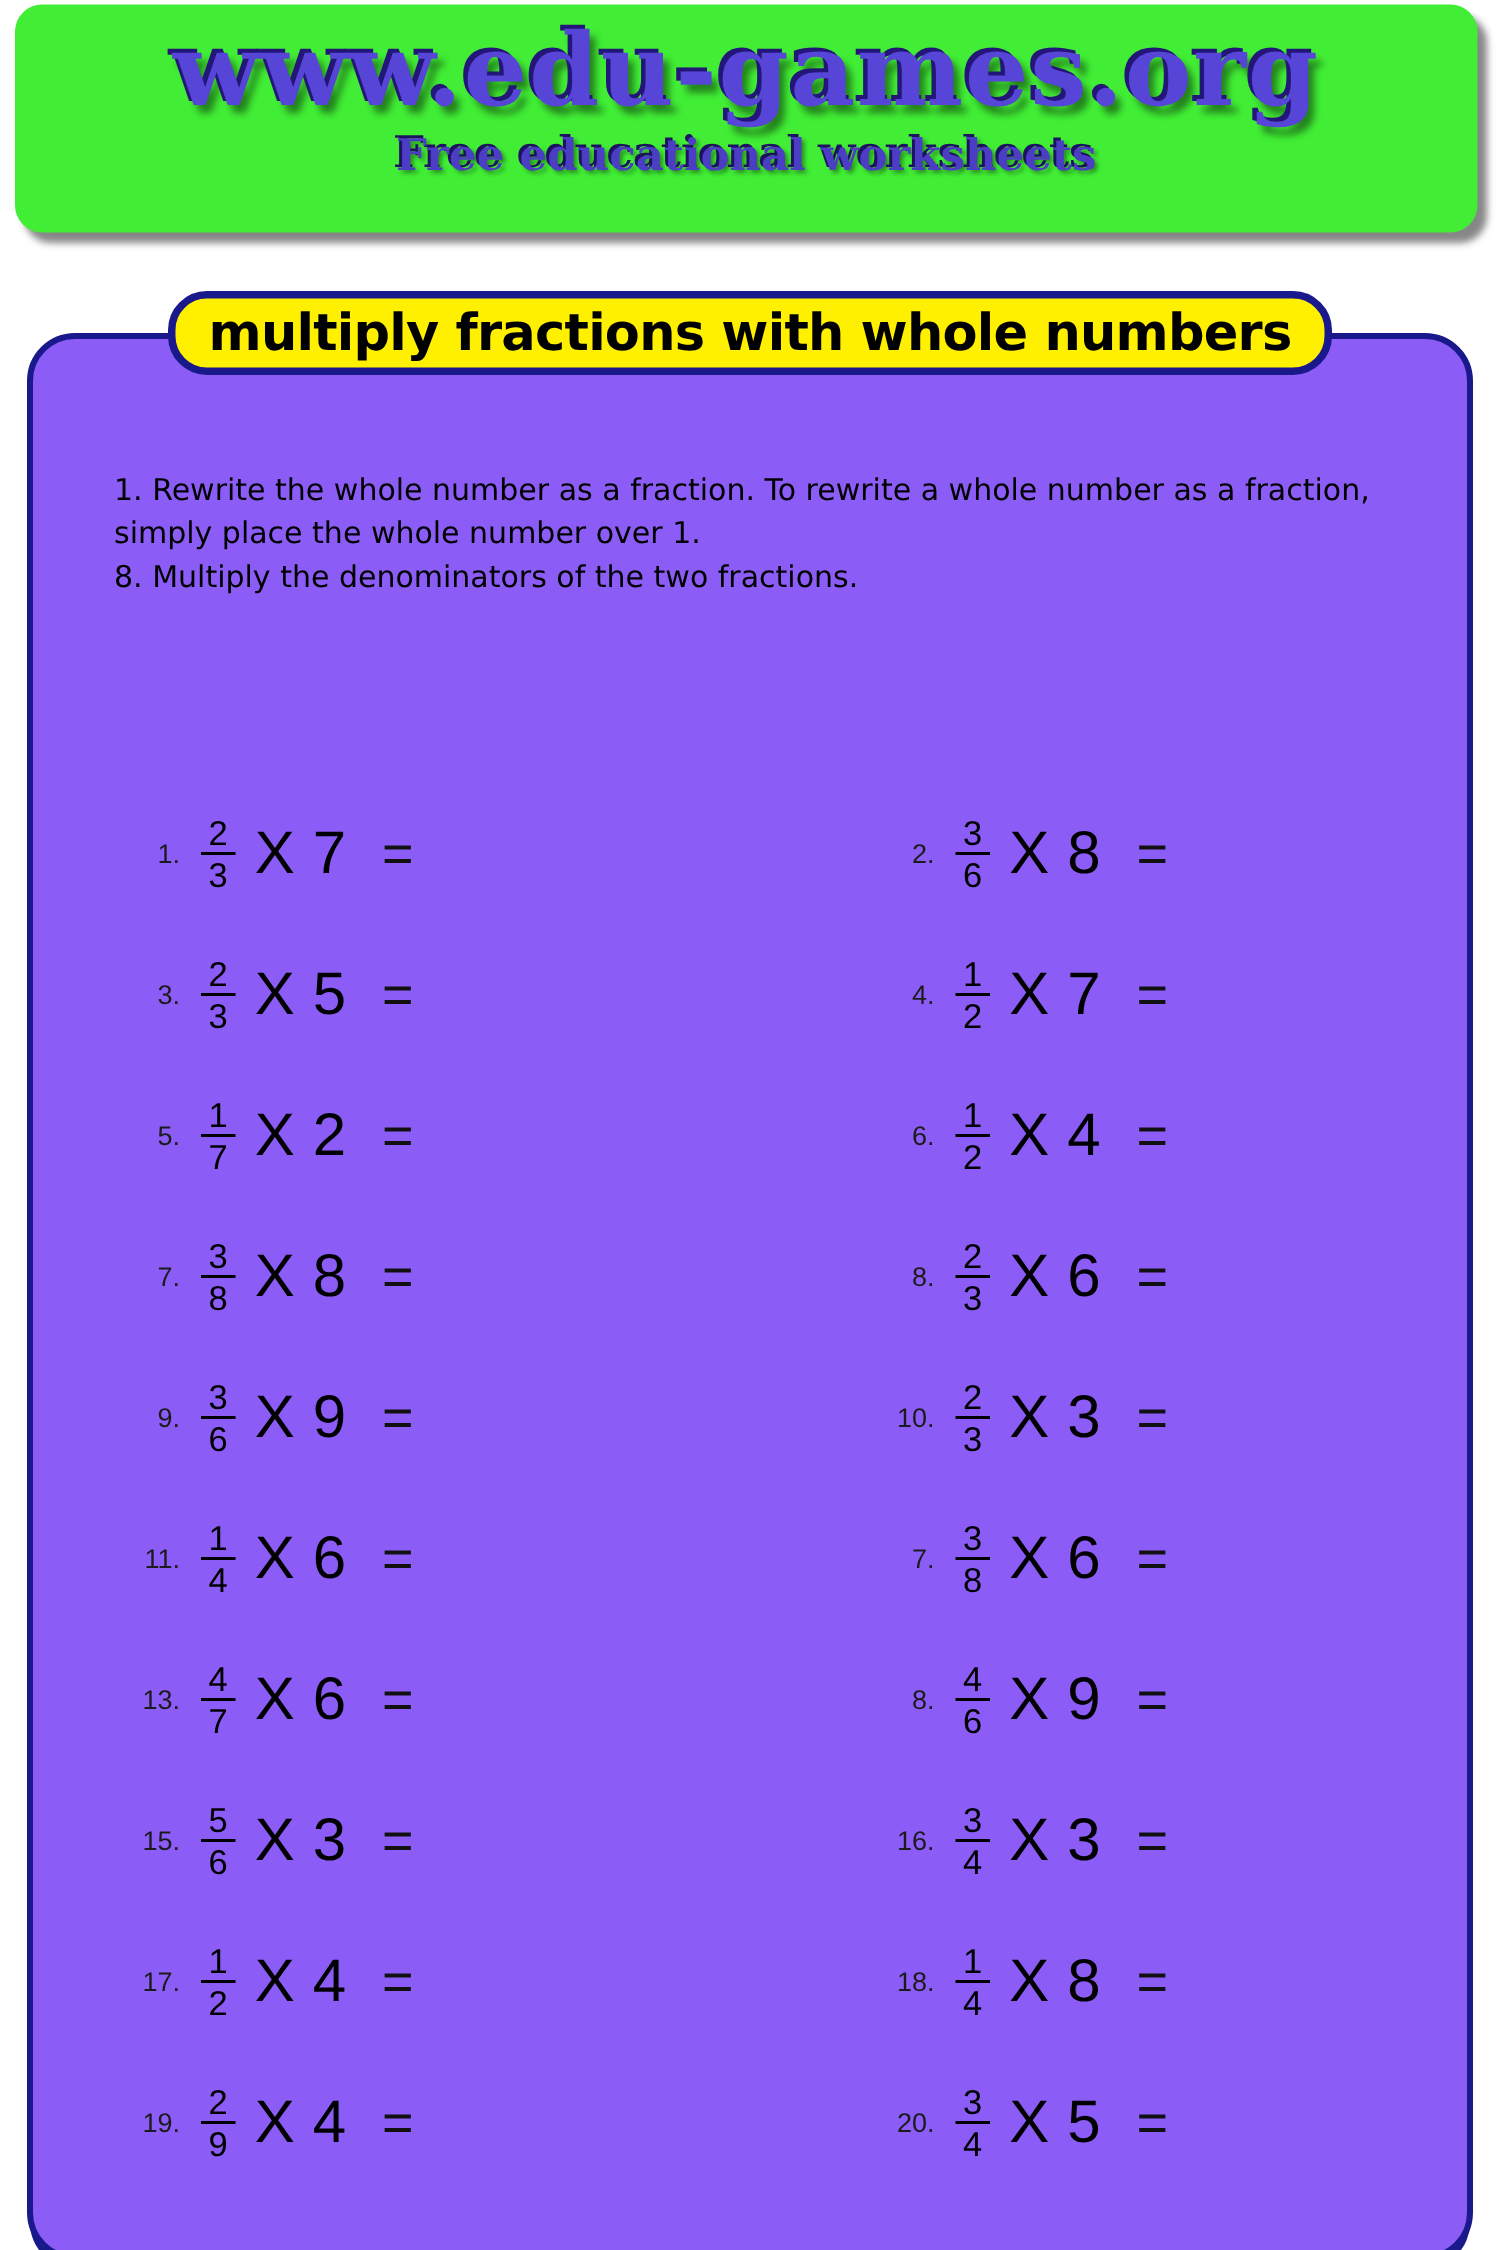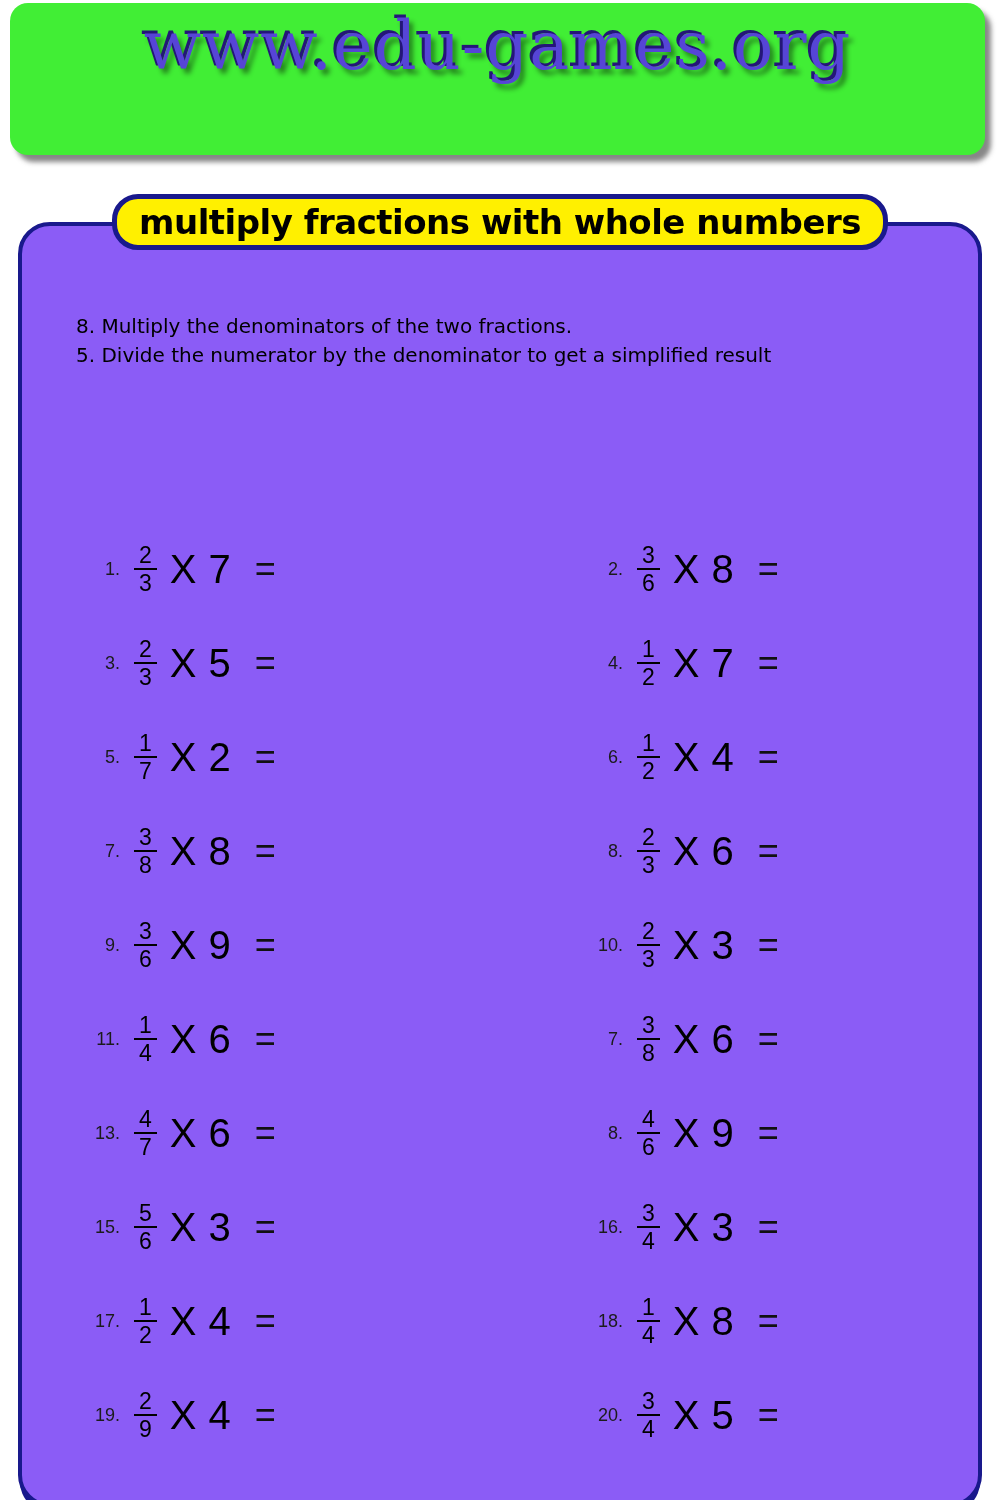--- a/index.html
+++ b/index.html
@@ -15,21 +15,21 @@
   }
   
   .banner{
     position:absolute;left:10px;top:3px;width:975px;height:152px;
     background:var(--green);border-radius:18px;
     box-shadow:6px 7px 5px rgba(70,70,70,.65);
     text-align:center;
   }
   .site-title{
     margin-top:4px;
-    font-family:"DejaVu Serif", serif;font-weight:normal;font-size:67px;
+    font-family:"DejaVu Serif", serif;font-weight:bold;font-size:67px;
     color:var(--purple);letter-spacing:1px;
     text-shadow:-3px -3px 0 #241678, 4px 5px 5px rgba(0,0,0,.45);
   }
   .tagline{
     margin-top:0px;
     font-family:"DejaVu Serif", serif;font-weight:bold;font-size:29px;
     color:#4b3dc4;
     text-shadow:-2px -2px 0 #1d1260, 2px 2px 3px rgba(0,0,0,.4);
   }
   
@@ -71,30 +71,31 @@
   .fraction .den{border-top:2.5px solid #000;padding:1px 5px 0;}
   .op{font-size:40px;margin-left:13px;}
   .whole{font-size:40px;margin-left:12px;}
   .eq{font-size:36px;margin-left:24px;font-weight:400;color:#111;}
 </style>
 </head>
 <body>
 
 <div class="banner">
   <div class="site-title">www.edu-games.org</div>
+  <div class="tagline">Free educational worksheets</div>
 </div>
 
 <div class="sheet">
   <div class="title-pill">
     <span>multiply fractions with whole numbers</span>
   </div>
 
   <div class="instructions">
+    <div>1. Rewrite the whole number as a fraction. To rewrite a whole number as a fraction, simply place the whole number over 1.</div>
     <div>8. Multiply the denominators of the two fractions.</div>
-    <div>5. Divide the numerator by the denominator to get a simplified result</div>
   </div>
 
   <div class="problems" id="problems">
   <div class="problem">
     <span class="p-label">1.</span>
     <span class="fraction">
       <span class="num">2</span>
       <span class="den">3</span>
     </span>
     <span class="op">X</span>

